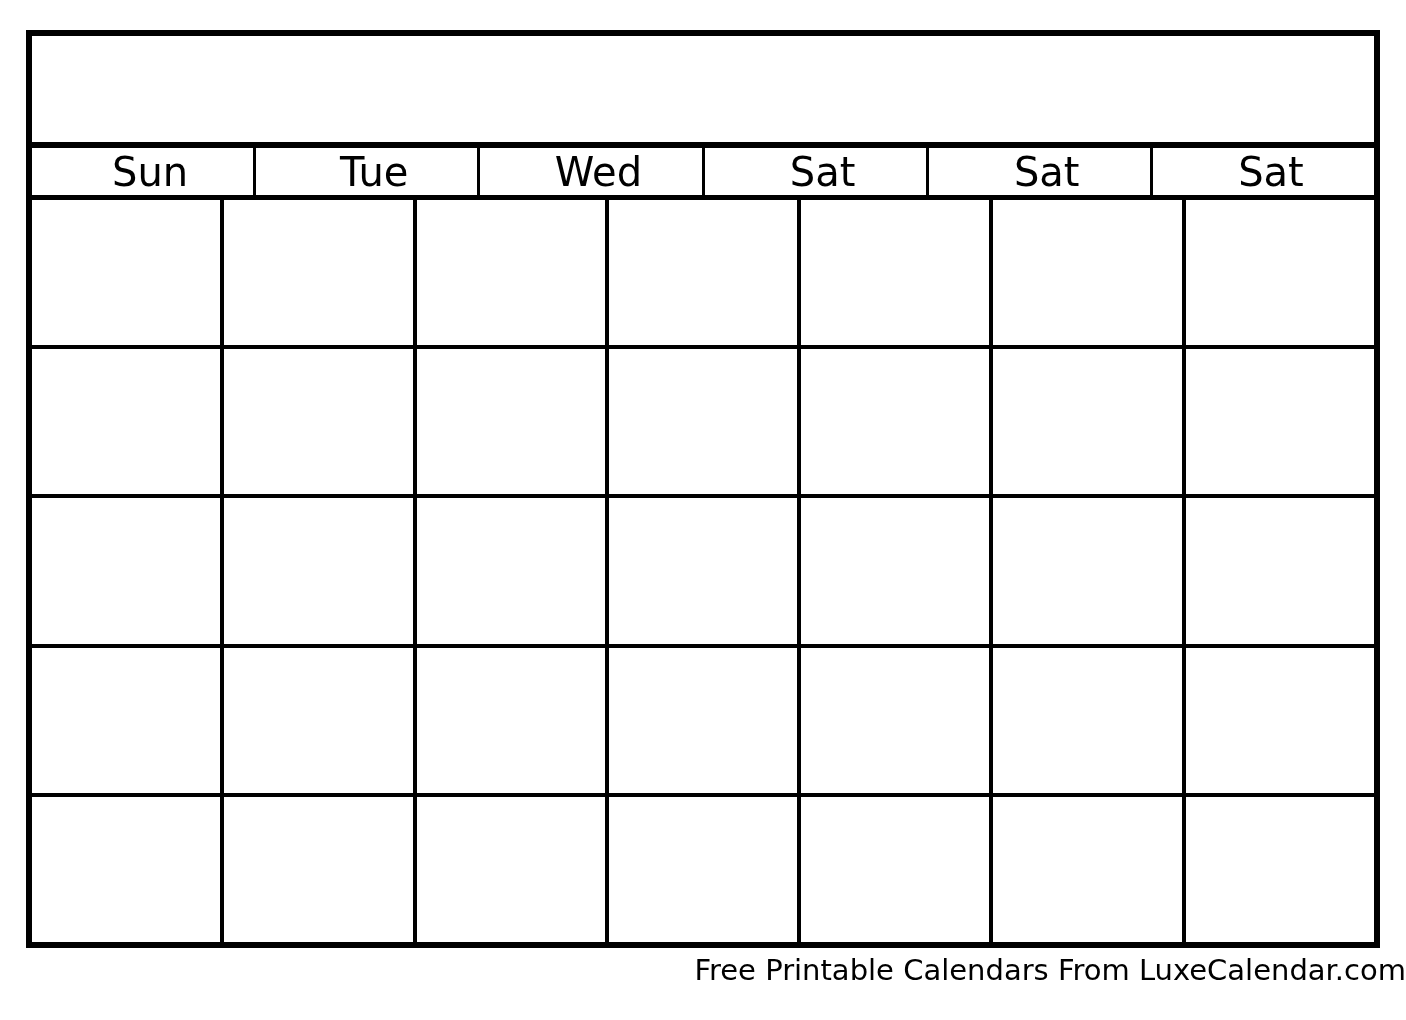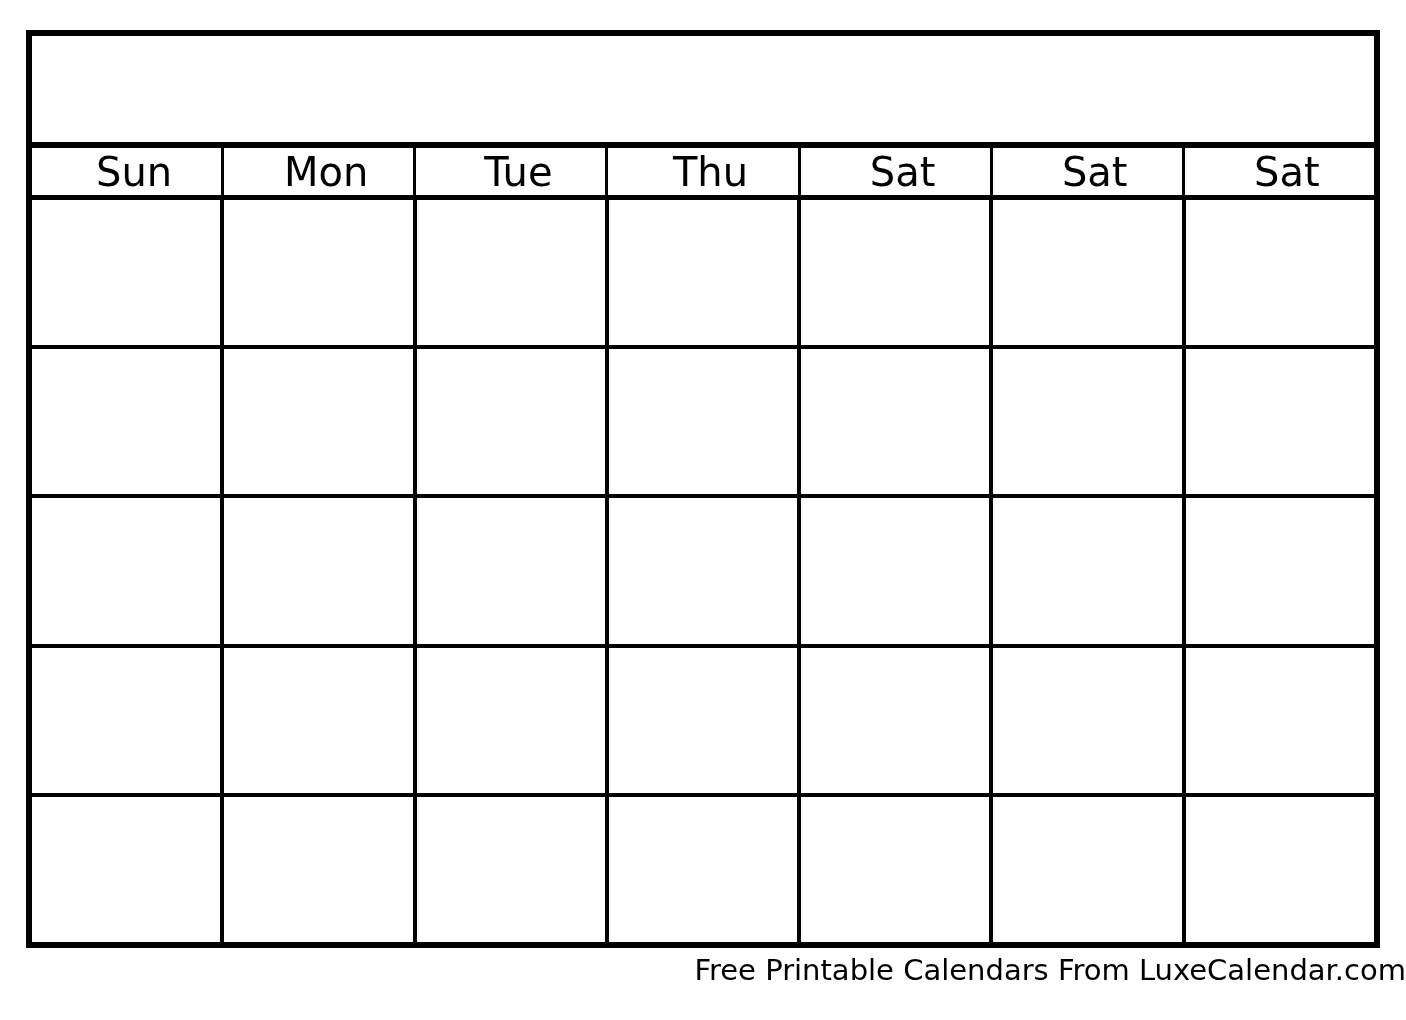--- a/index.html
+++ b/index.html
@@ -159,27 +159,24 @@
 
     <div class="title-block">
       <span class="title-text"></span>
     </div>
 
     <div class="weekday-row">
       <div class="weekday-cell">
         <span class="weekday-label">Sun</span>
       </div>
       <div class="weekday-cell">
-        <span class="weekday-label">Mon</span>
-      </div>
-      <div class="weekday-cell">
         <span class="weekday-label">Tue</span>
       </div>
       <div class="weekday-cell">
-        <span class="weekday-label">Thu</span>
+        <span class="weekday-label">Wed</span>
       </div>
       <div class="weekday-cell">
         <span class="weekday-label">Sat</span>
       </div>
       <div class="weekday-cell">
         <span class="weekday-label">Sat</span>
       </div>
       <div class="weekday-cell">
         <span class="weekday-label">Sat</span>
       </div>

